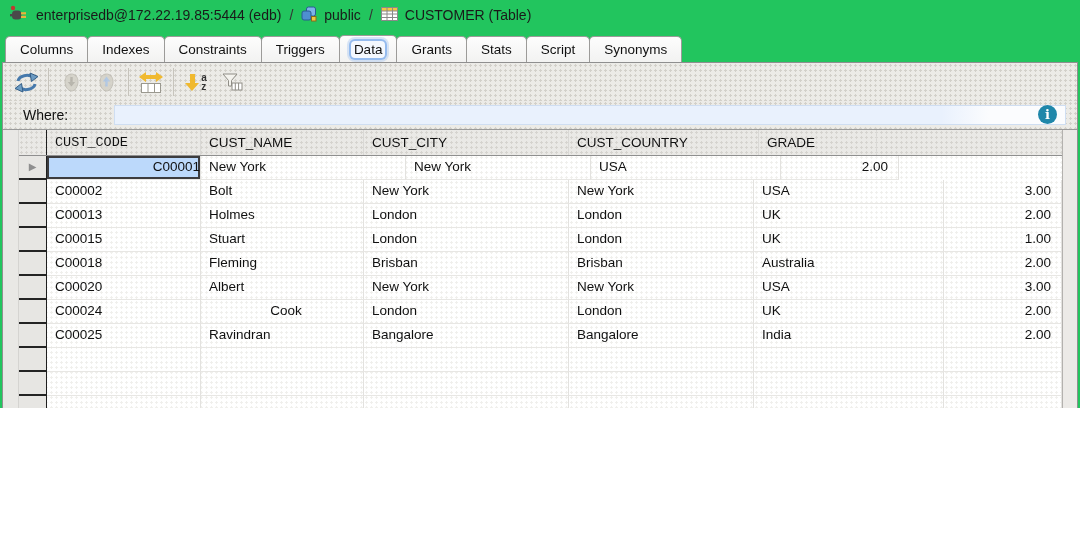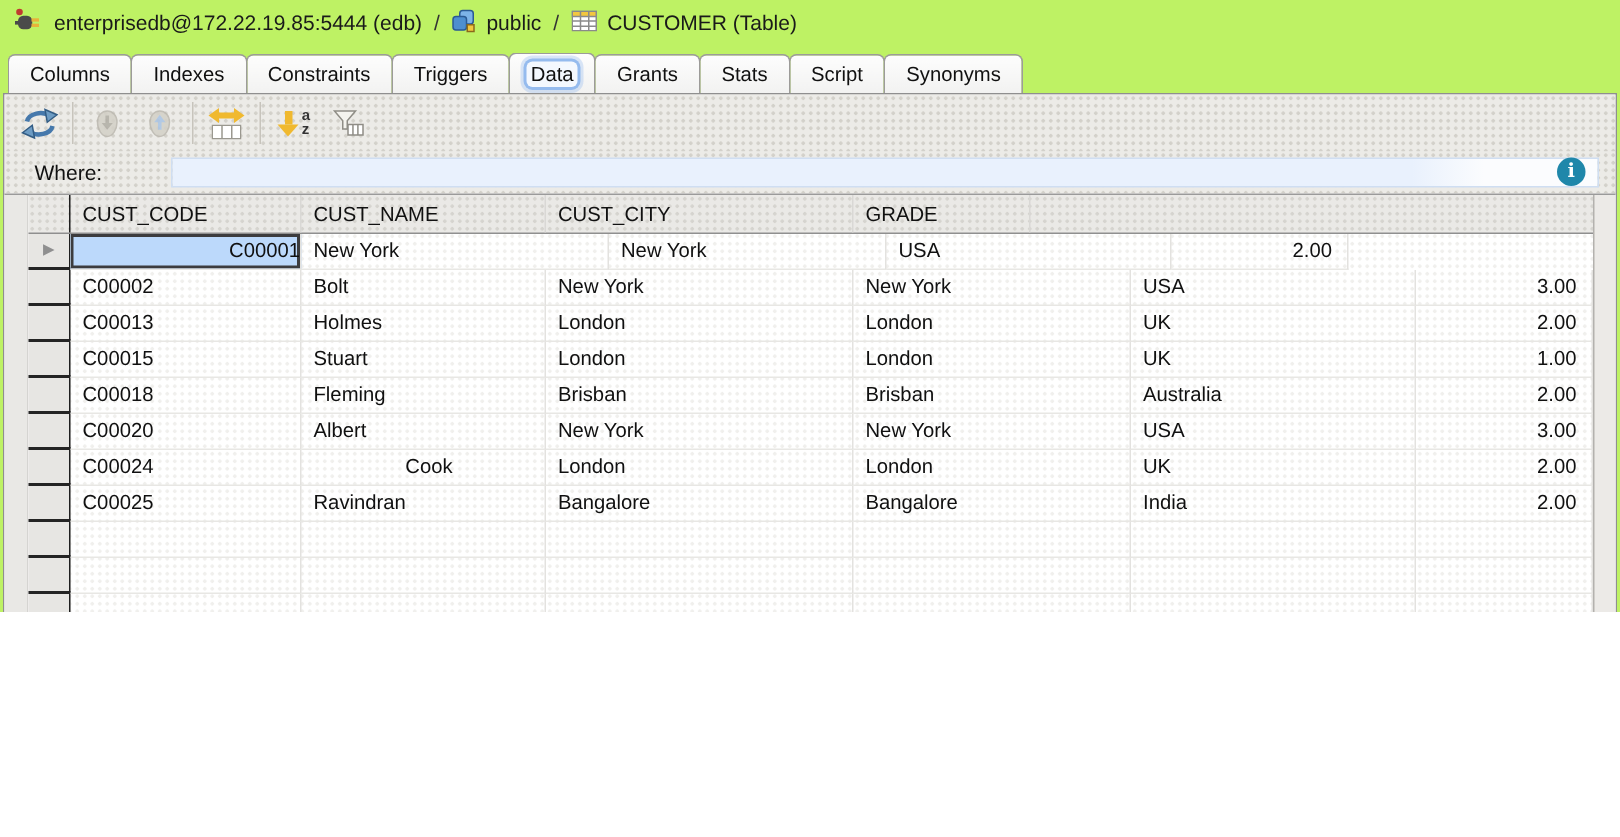--- a/index.html
+++ b/index.html
@@ -1,17 +1,17 @@
 <!DOCTYPE html>
 <html><head>
 <meta charset="utf-8">
 <style>
   * { box-sizing: border-box; margin: 0; padding: 0; }
   body { font-family: "Liberation Sans", "DejaVu Sans", sans-serif; }
-  .window { position: relative; width: 1080px; height: 408px; background: #bef264; overflow: hidden; }
+  .window { position: relative; width: 1080px; height: 408px; background: #22c55e; overflow: hidden; }
 
   
   .titlebar { position: absolute; top: 0; left: 0; width: 100%; height: 30px;
     display: flex; align-items: center; gap: 7px; padding-left: 10px;
     font-size: 14px; color: #1a1a1a; }
   .crumb-sep { color: #333; padding: 0 1px; }
 
   
   .tabstrip { position: absolute; top: 30px; left: 0; width: 100%; height: 32px;
     display: flex; align-items: flex-end; padding-left: 5px; }
@@ -238,23 +238,24 @@
       <span class="where-label">Where:</span>
       <input class="where-input" type="text" value="" style="">
       <div class="info-btn">i</div>
     </div>
 
     <div class="grid">
       <div class="left-strip"></div>
       <div class="grid-main">
         <div class="header-row">
           <div class="corner"></div>
-        <div class="hcell" style="width: 154px;">CUST_CODE</div>
+        <div class="hcell" style="width: 154px; font-family: Liberation Mono, monospace;">CUST_CODE</div>
             <div class="hcell" style="width: 163px;">CUST_NAME</div>
             <div class="hcell" style="width: 205px;">CUST_CITY</div>
+            <div class="hcell" style="width: 190px;">CUST_COUNTRY</div>
             <div class="hcell" style="width: 118px;">GRADE</div>
           </div>
         <div>
             <div class="grow">
               <div class="gutter-cell">
                 <span class="rowptr">▶</span>
               </div>
               <div class="cell selected" style="width: 154px; text-align: right;">C00001</div>
               <div class="cell" style="width: 205px;">New York</div>
               <div class="cell" style="width: 185px;">New York</div>

